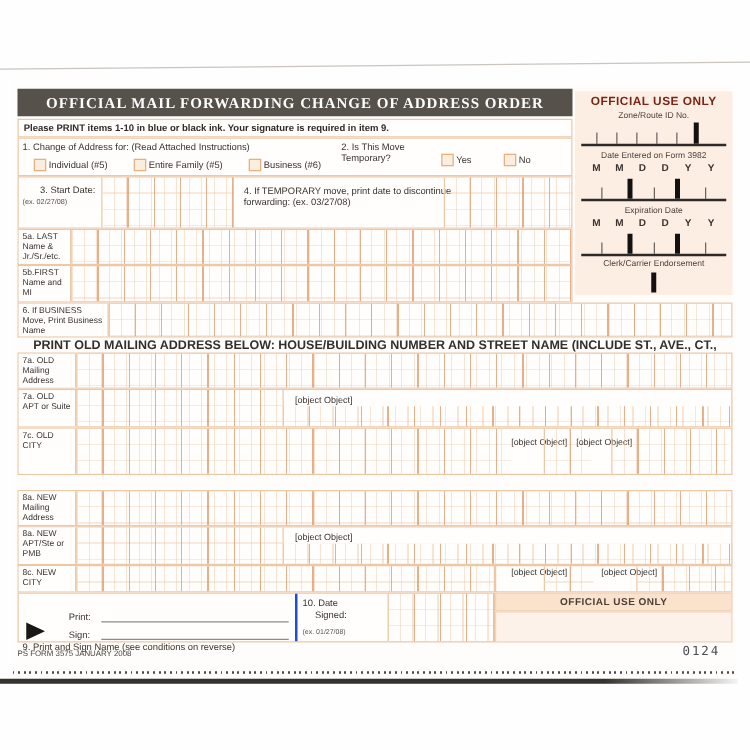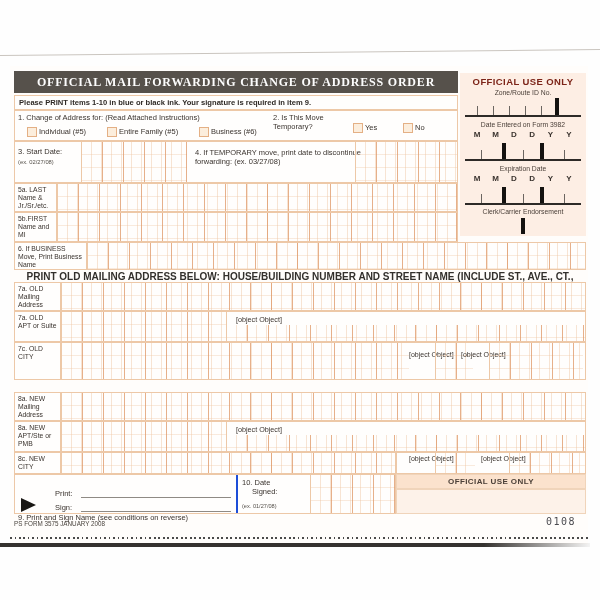--- a/index.html
+++ b/index.html
@@ -114,21 +114,21 @@
     <div class="cb" style="left:184px;top:16px;"></div>
     <div class="t" style="left:196px;top:16px;font-size:7.5px;">Business (#6)</div>
     <div class="t" style="left:258px;top:2px;width:64px;font-size:7.5px;">2. Is This Move Temporary?</div>
     <div class="cb" style="left:338px;top:12px;"></div>
     <div class="t" style="left:350px;top:12px;font-size:7.5px;">Yes</div>
     <div class="cb" style="left:388px;top:12px;"></div>
     <div class="t" style="left:400px;top:12px;font-size:7.5px;">No</div>
   </div>
 
   <div class="row" style="left:14px;top:141px;width:444px;height:42px;">
-    <div class="t" style="left:3px;top:5px;font-size:7.5px;">3. Start Date:</div>
+    <div class="t" style="left:17px;top:5px;font-size:7.5px;">3. Start Date:</div>
     <div class="t" style="left:3px;top:17px;font-size:5.8px;color:#55504a;">(ex. 02/27/08)</div>
     <div class="comb" style="left:66px;top:0;width:106px;height:40px;"></div>
     <div class="t" style="left:180px;top:6px;width:168px;font-size:7.5px;">4.  If TEMPORARY move, print date to discontinue forwarding: (ex. 03/27/08)</div>
     <div class="comb" style="left:340px;top:0;width:103px;height:40px;"></div>
   </div>
 
   <div class="row" style="left:14px;top:183px;width:444px;height:29px;">
     <div class="lblcell" style="width:42px;">5a. LAST Name &amp; Jr./Sr./etc.</div>
     <div class="comb" style="left:42px;top:0;width:400px;height:27px;"></div>
   </div>
@@ -209,18 +209,18 @@
     </div>
     <div class="comb" style="left:295px;top:0;width:85px;height:38px;"></div>
   </div>
 
   <div class="usebar">
     <span>OFFICIAL USE ONLY</span>
   </div>
   <div class="palebox"></div>
 
   <div class="t" style="left:14px;top:520px;font-size:6.3px;color:#4a443e;white-space:nowrap;">PS FORM 3575 JANUARY 2008</div>
-  <div class="t code" style="left:546px;top:516px;">0108</div>
+  <div class="t code" style="left:546px;top:516px;">0124</div>
 
   <div class="perf"></div>
   <div class="band"></div>
 
 </div>
 
 </body></html>

